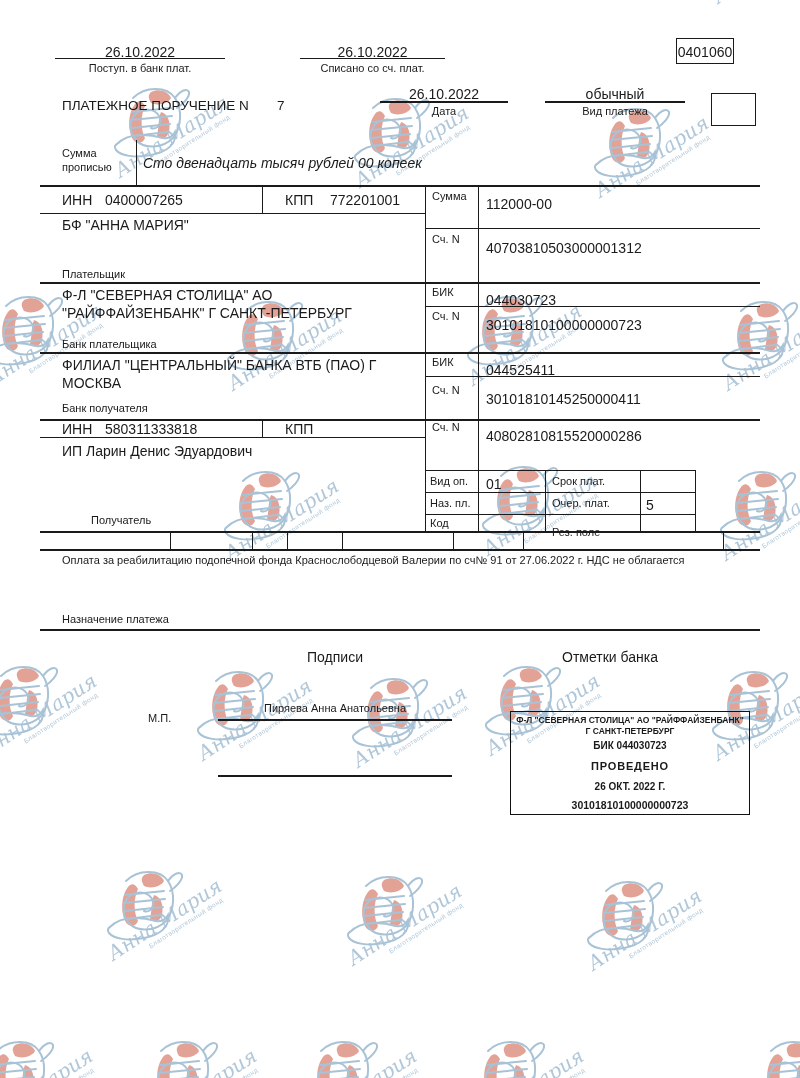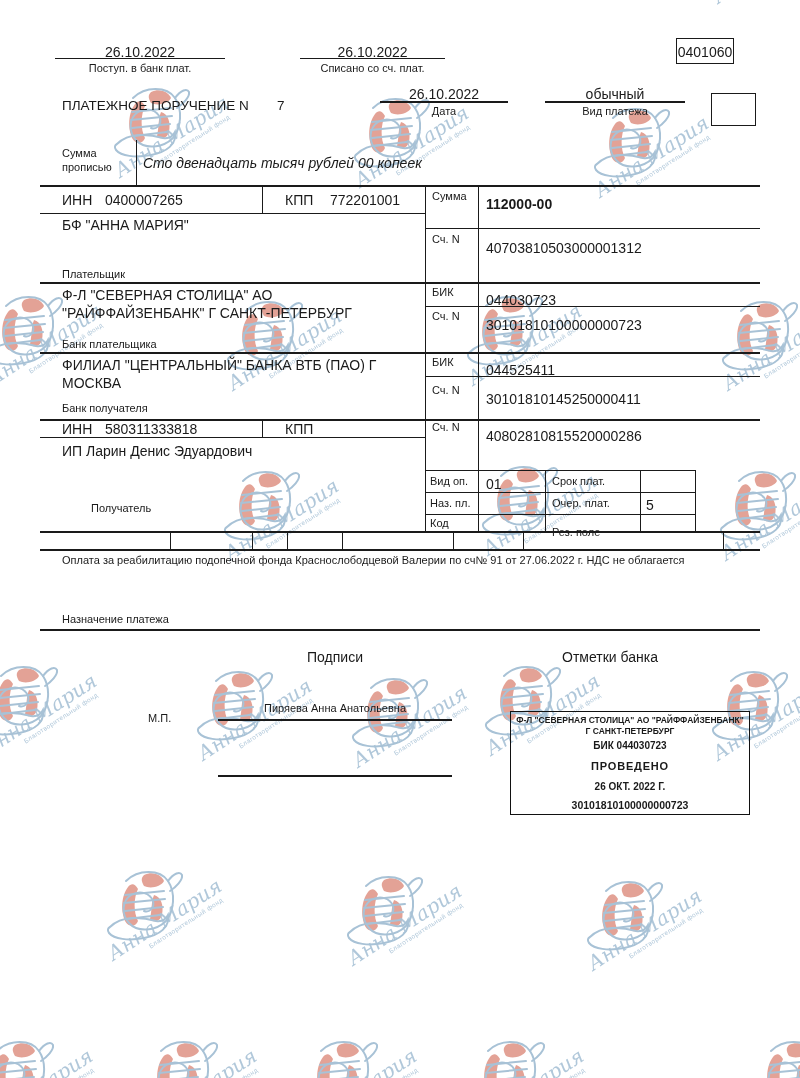--- a/index.html
+++ b/index.html
@@ -632,21 +632,21 @@
     <div class="vl" style="left:342px; top:531px; height:18px;"></div>
     <div class="vl" style="left:453px; top:531px; height:18px;"></div>
     <div class="vl" style="left:523px; top:531px; height:18px;"></div>
     <div class="vl" style="left:723px; top:531px; height:18px;"></div>
 
     <div class="t" style="left:62px; top:192px;">ИНН</div>
     <div class="t" style="left:105px; top:192px;">0400007265</div>
     <div class="t" style="left:285px; top:192px;">КПП</div>
     <div class="t" style="left:330px; top:192px;">772201001</div>
     <div class="t sm" style="left:432px; top:190px;">Сумма</div>
-    <div class="t" style="left:486px; top:196px;font-weight:bold;">112000-00</div>
+    <div class="t" style="left:486px; top:196px;">112000-00</div>
     <div class="t" style="left:62px; top:217px;">БФ "АННА МАРИЯ"</div>
     <div class="t sm" style="left:432px; top:233px;">Сч. N</div>
     <div class="t" style="left:486px; top:240px;">40703810503000001312</div>
     <div class="t sm" style="left:62px; top:268px;">Плательщик</div>
 
     <div class="t wrap" style="left:62px; top:286px; width:355px;">Ф-Л "СЕВЕРНАЯ СТОЛИЦА" АО "РАЙФФАЙЗЕНБАНК" Г САНКТ-ПЕТЕРБУРГ</div>
     <div class="t sm" style="left:432px; top:286px;">БИК</div>
     <div class="t" style="left:486px; top:292px;">044030723</div>
     <div class="t sm" style="left:432px; top:310px;">Сч. N</div>
     <div class="t" style="left:486px; top:317px;">30101810100000000723</div>
@@ -665,21 +665,21 @@
     <div class="t sm" style="left:432px; top:421px;">Сч. N</div>
     <div class="t" style="left:486px; top:428px;">40802810815520000286</div>
     <div class="t" style="left:62px; top:443px;">ИП Ларин Денис Эдуардович</div>
 
     <div class="t sm" style="left:430px; top:475px;">Вид оп.</div>
     <div class="t" style="left:486px; top:476px;">01</div>
     <div class="t sm" style="left:552px; top:475px;">Срок плат.</div>
     <div class="t sm" style="left:430px; top:497px;">Наз. пл.</div>
     <div class="t sm" style="left:552px; top:497px;">Очер. плат.</div>
     <div class="t" style="left:646px; top:497px;">5</div>
-    <div class="t sm" style="left:62px; top:502px;padding-left:29px;">Получатель</div>
+    <div class="t sm" style="left:62px; top:514px;padding-left:29px;">Получатель</div>
     <div class="t sm" style="left:430px; top:517px;">Код</div>
     <div class="t sm" style="left:552px; top:517px;margin-top:9px;">Рез. поле</div>
 
     <div class="t sm" style="left:62px; top:554px;">Оплата за реабилитацию подопечной фонда Краснослободцевой Валерии по сч№ 91 от 27.06.2022 г. НДС не облагается</div>
     <div class="t sm" style="left:62px; top:613px;">Назначение платежа</div>
     <div class="hl thick" style="left:40px; top:629px; width:720px;"></div>
 
     <div class="t ctr" style="left:250px; top:649px; width:170px;">Подписи</div>
     <div class="t ctr" style="left:530px; top:649px; width:160px;">Отметки банка</div>
 

